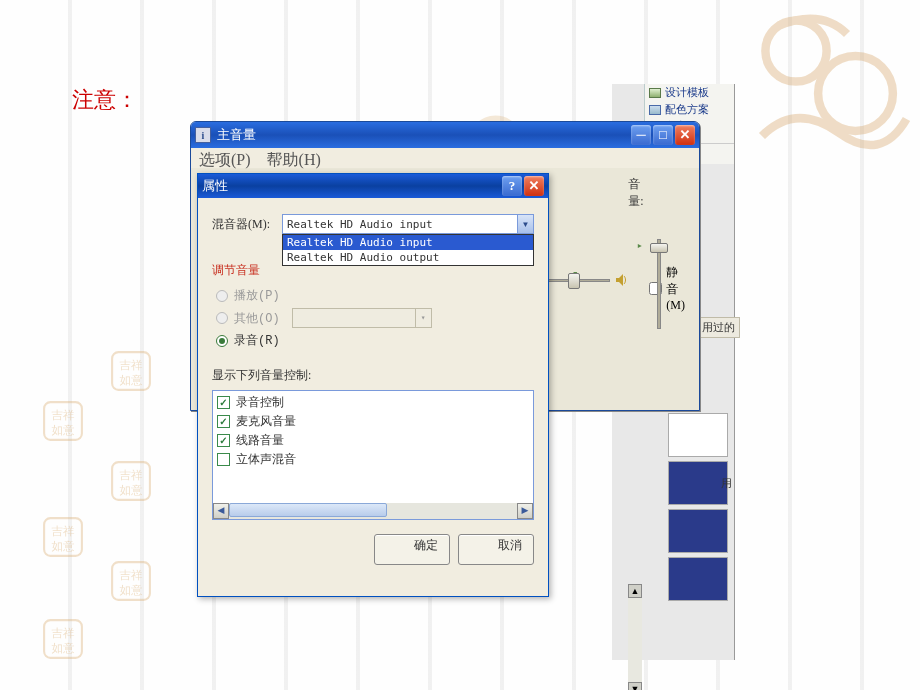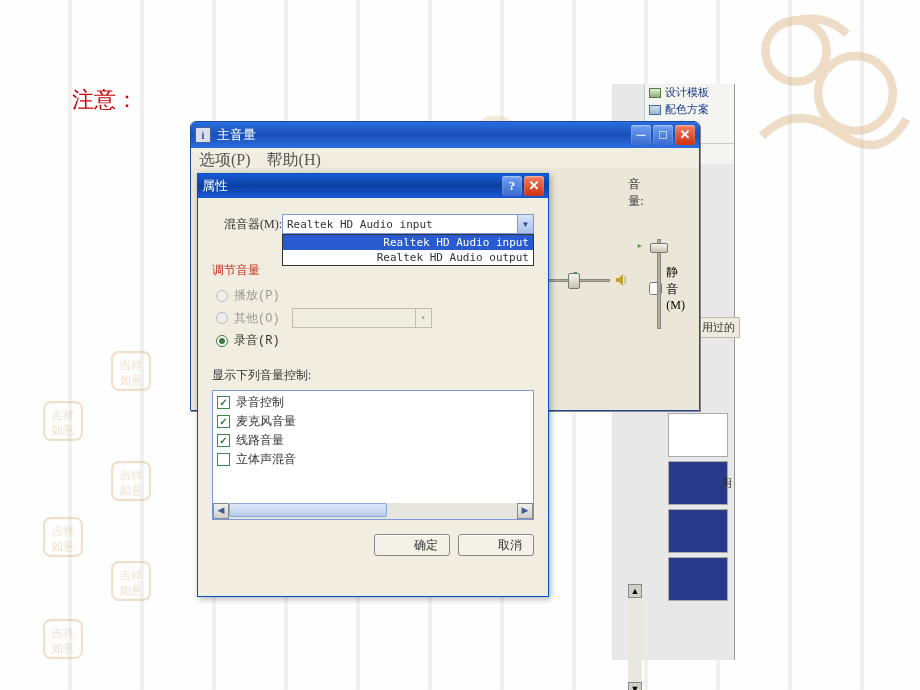--- a/index.html
+++ b/index.html
@@ -63,21 +63,21 @@
 .vslider { width: 30px; height: 90px; position:relative; margin: 4px 0 12px; }
 .vslider .track { position:absolute; left:13px; top:0; bottom:0; width:4px; background:#b0ac98; border:1px solid #888; }
 .vslider .thumb-s { position:absolute; left:6px; top:4px; width:18px; height:10px; background:linear-gradient(#f4f4f0,#c8c4b0); border:1px solid #777; border-radius:2px; }
 .mute-row { display:flex; align-items:center; gap:4px; font-size:12px; }
 .mute-row input { width:13px; height:13px; }
 
 
 .win-props { position: absolute; top: 173px; left: 197px; width: 352px; height: 424px; background: #f1ede0; border: 1px solid #0050c0; box-shadow: 2px 2px 6px rgba(0,0,0,0.3); }
 .win-props .titlebar { border-radius: 0; height: 24px; background: linear-gradient(#1a5ad8,#0a40a0 50%,#1a5ad8); }
 .props-body { padding: 16px 14px; font-size: 12px; color: #333; }
-.row { display: flex; align-items: center; margin-bottom: 6px; text-align: right; }
+.row { display: flex; align-items: center; margin-bottom: 6px; }
 .row label { width: 70px; }
 .combo { flex: 1; position: relative; }
 .combo-box { height: 20px; border: 1px solid #7a9adb; background: #fff; display: flex; align-items: center; padding: 0 4px; font-family: monospace; font-size: 11px; }
 .combo-btn { position:absolute; right:1px; top:1px; width:16px; height:18px; background:linear-gradient(#d8e4f8,#a8c0ea); border-left:1px solid #7a9adb; display:flex; align-items:center; justify-content:center; font-size:8px; color:#2a4a8a; }
 .combo-dd { position:absolute; top:20px; left:0; right:0; border:1px solid #333; background:#fff; z-index:5; font-family:monospace; font-size:11px; }
 .combo-dd div { padding:1px 4px; }
 .combo-dd .sel { background:#2a5ad0; color:#fff; }
 .fieldset-like { margin-top: 6px; }
 .red-label { color: #c83020; margin-bottom: 8px; }
 .radio-row { display:flex; align-items:center; gap:6px; margin: 4px 0 4px 4px; }
@@ -93,21 +93,21 @@
 .listbox { width: 322px; height: 130px; border: 1px solid #7a9adb; background:#fff; padding: 2px; overflow:hidden; position:relative; }
 .listbox .item { display:flex; align-items:center; gap:6px; padding:1px 2px; }
 .cb { width:13px; height:13px; border:1px solid #3a8a4a; background:#fff; display:flex; align-items:center; justify-content:center; }
 .cb.checked::after { content:"✓"; color:#2a7a3a; font-size:10px; font-weight:bold; }
 .hscroll { position:absolute; bottom:0; left:0; right:0; height:16px; background:#e8e8e0; display:flex; }
 .hscroll .harr { width:16px; height:16px; background:linear-gradient(#f0f0ea,#d0d0c8); border:1px solid #888; text-align:center; font-size:9px; line-height:13px; color:#3a5a9a; }
 .hscroll .htrack { flex:1; background:#e6e6de; position:relative; }
 .hscroll .hthumb { position:absolute; left:0; top:0; height:14px; width:55%; background:linear-gradient(#dce8f8,#b8cceb); border:1px solid #8aa8d8; border-radius:2px; }
 
 .btn-row { display:flex; justify-content:flex-end; gap:8px; margin-top: 14px; }
-.btn { width:76px; height:22px; background:#f4f2e8; border:1px solid #888; border-radius:3px; font-size:12px; text-align:center; line-height:20px; cursor:pointer; box-shadow: 0 1px 0 #fff inset; padding-left: 28px; }
+.btn { width:76px; height:31px; background:#f4f2e8; border:1px solid #888; border-radius:3px; font-size:12px; text-align:center; line-height:20px; cursor:pointer; box-shadow: 0 1px 0 #fff inset; padding-left: 28px; }
 
 .bg-watermark { position:absolute; top:105px; left:458px; width:150px; height:90px; opacity:0.25; }
 .bg-watermark svg { width:100%; height:100%; }
 </style>
 </head>
 <body>
 
 <div class="bg-grid"></div>
 
 <div class="stamp stamp-tr">

